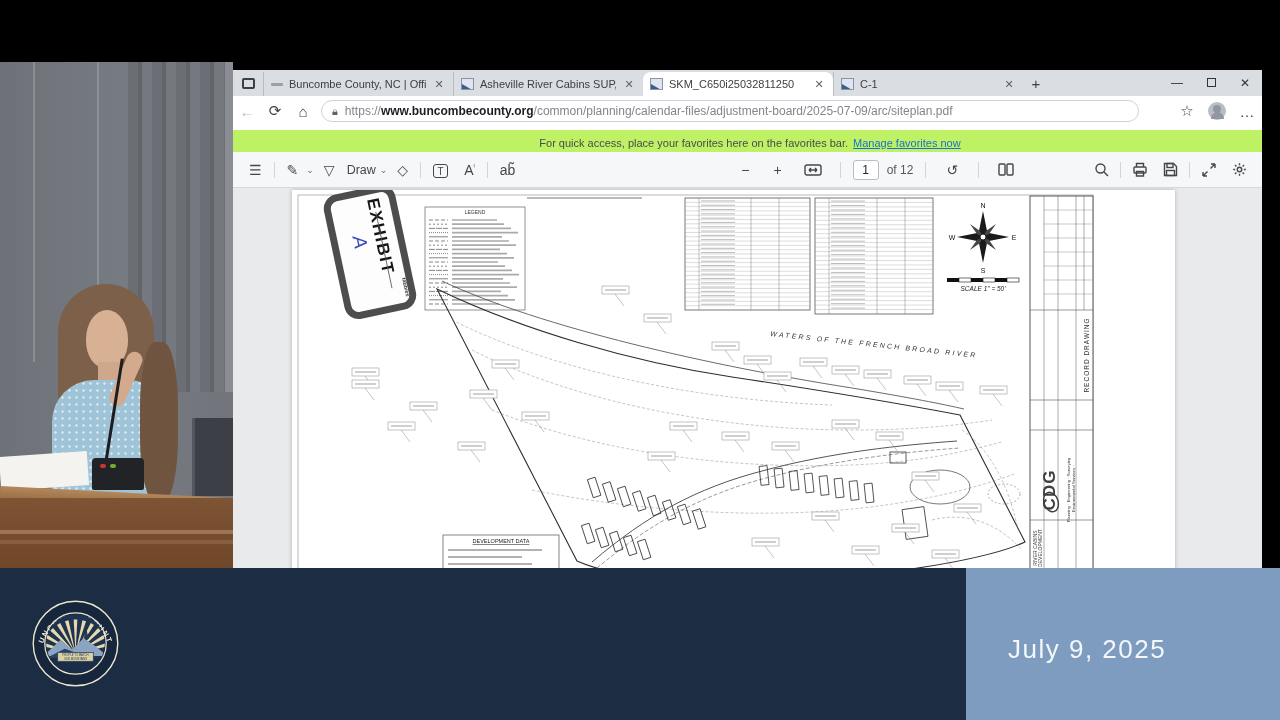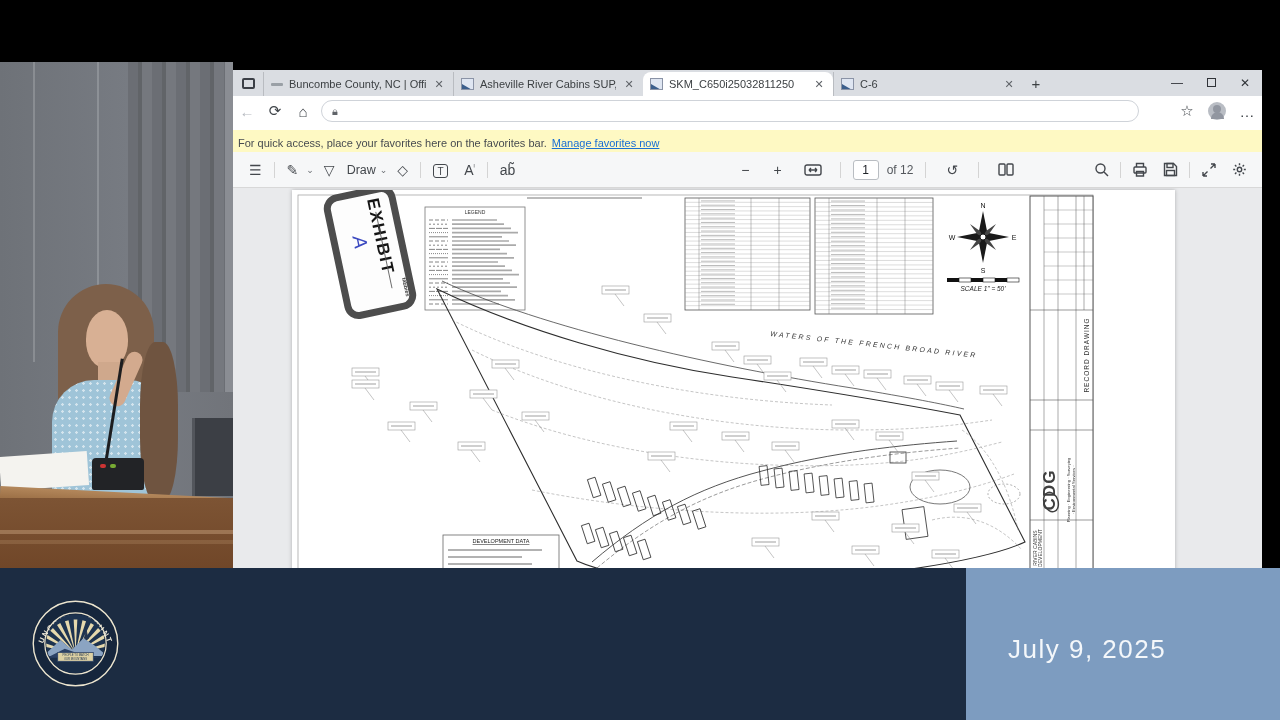--- a/index.html
+++ b/index.html
@@ -56,21 +56,21 @@
   #urlbar { width:818px; height:22px; border:1px solid #cfd3d9; border-radius:11px; margin-left:4px; display:flex; align-items:center; padding:0 10px; gap:7px; font-size:12px; white-space:nowrap; overflow:hidden; }
   #urlbar .lock { color:#5f6368; font-size:11px; }
   .url-dim { color:#80868b; } .url-host { color:#1b1f24; font-weight:bold; }
   #nav-right { margin-left:auto; display:flex; align-items:center; }
   #nav-right .nav-ic { width:30px; }
   #avatar { width:18px; height:18px; border-radius:50%; background:#b9bdc4; position:relative; margin:0 6px; }
   #avatar::before { content:""; position:absolute; left:5px; top:3px; width:8px; height:8px; border-radius:50%; background:#9196a0; }
   #avatar::after { content:""; position:absolute; left:2.5px; top:10px; width:13px; height:7px; border-radius:7px 7px 0 0; background:#9196a0; }
 
   
-  #favbar { left:0; top:60px; width:1029px; height:26px; background:#fef9c3; border-bottom:1px solid #e7e7e7; display:flex; align-items:center; padding-left:5px; font-size:11px; color:#474b50; gap:5px; }
+  #favbar { left:0; top:60px; width:1029px; height:26px; background:#bef264; border-bottom:1px solid #e7e7e7; display:flex; align-items:center; padding-left:5px; font-size:11px; color:#474b50; gap:5px;justify-content:center; }
   #favbar a { color:#1a6fd4; text-decoration:underline; }
 
   
   #pdfbar { left:0; top:82px; width:1029px; height:36px; background:#f6f7f8; border-bottom:1px solid #d8d8d8; display:flex; align-items:center; padding:0 8px; color:#43474c; font-size:13px; }
   .pb-ic { padding:0 8px; font-size:14px; }
   .pb-sep { width:1px; height:16px; background:#d4d4d4; margin:0 4px; }
   .pb-chev { font-size:9px; color:#6a6e73; padding:0 2px 0 0; }
   #draw-label { font-size:12.5px; padding:0 4px; }
   .boxT { display:inline-block; width:15px; height:14px; border:1.4px solid #43474c; border-radius:3px; font-size:10px; line-height:13px; text-align:center; }
   #page-group { display:flex; align-items:center; margin-left:210px; gap:8px; }
@@ -137,37 +137,40 @@
       <span class="title">Asheville River Cabins SUP, Wedn</span>
       <span class="close">✕</span>
     </div>
     <div class="tab active">
       <span class="fav-img"></span>
       <span class="title">SKM_C650i25032811250</span>
       <span class="close">✕</span>
     </div>
     <div class="tab inactive">
       <span class="fav-img"></span>
-      <span class="title">C-6</span>
+      <span class="title">C-1</span>
       <span class="close">✕</span>
     </div>
     <div id="new-tab">+</div>
     <div id="win-controls">
       <div>—</div>
       <div id="win-restore"><span></span></div>
       <div>✕</div>
     </div>
   </div>
 
   <div id="navbar" class="abs">
     <div class="nav-ic disabled">←</div>
     <div class="nav-ic">⟳</div>
     <div class="nav-ic">⌂</div>
     <div id="urlbar">
       <span class="lock">🔒︎</span>
+      <span>
+        <span class="url-dim">https://</span><span class="url-host">www.buncombecounty.org</span><span class="url-dim">/common/planning/calendar-files/adjustment-board/2025-07-09/arc/siteplan.pdf</span>
+      </span>
     </div>
     <div id="nav-right">
       <div class="nav-ic">☆</div>
       <div id="avatar"></div>
       <div class="nav-ic">…</div>
     </div>
   </div>
 
   <div id="favbar" class="abs">
     <span>For quick access, place your favorites here on the favorites bar.</span>

